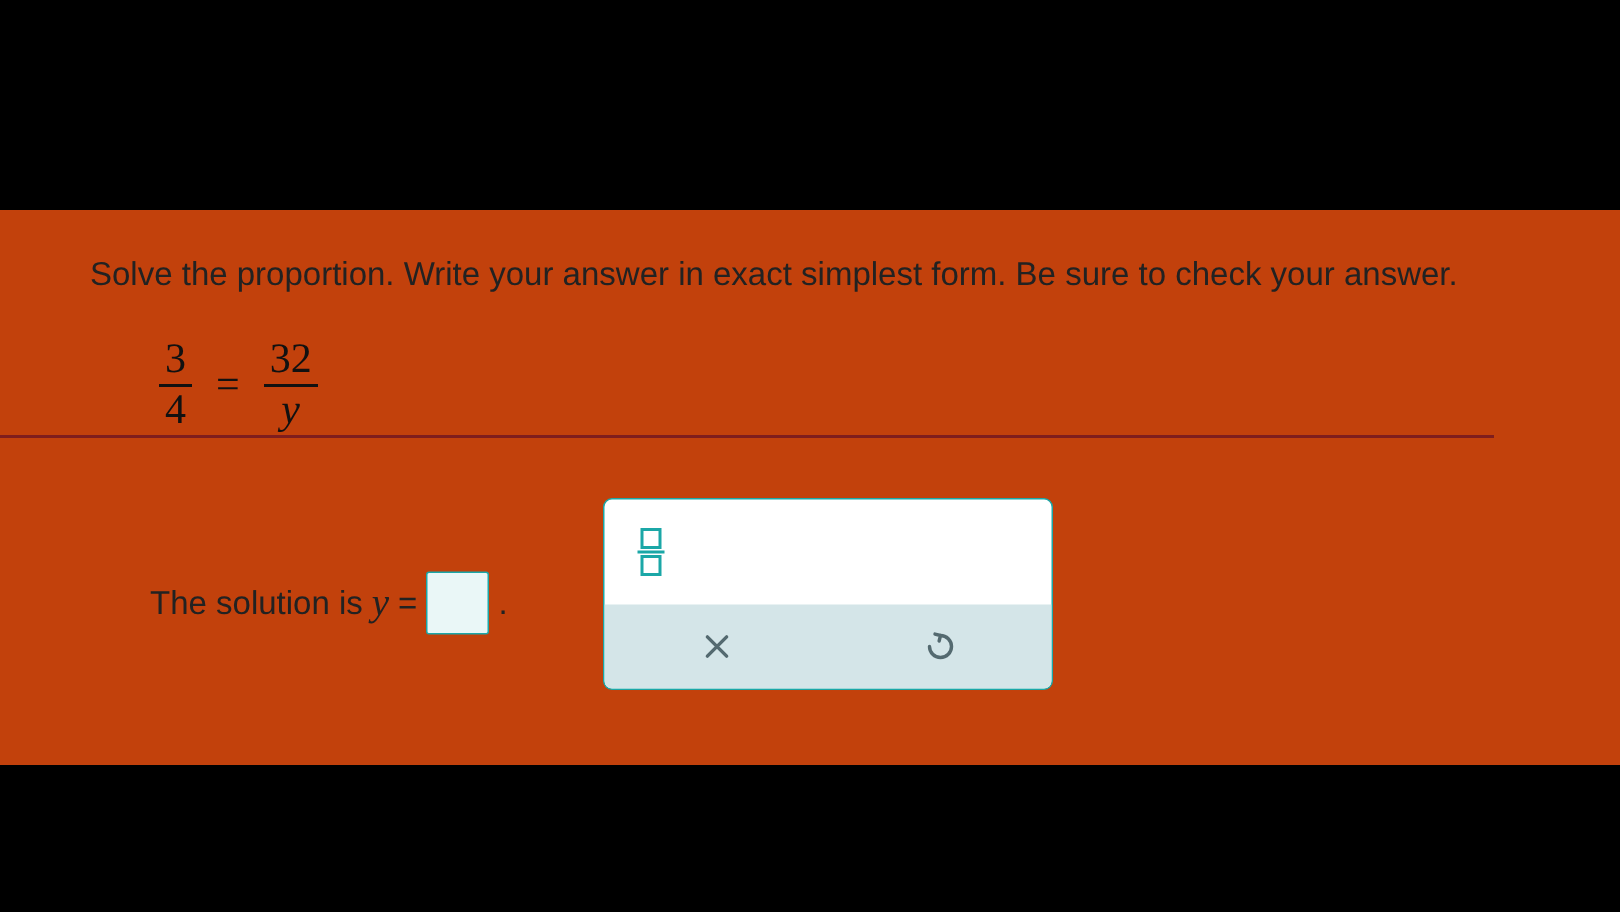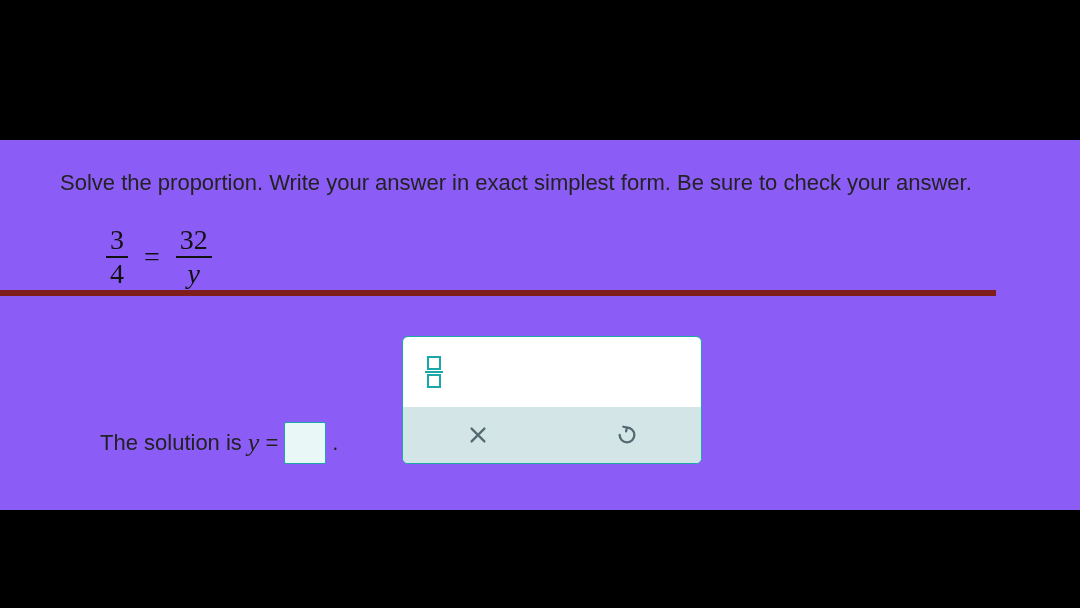--- a/index.html
+++ b/index.html
@@ -8,21 +8,21 @@
     height: 608px;
     background: #000;
     font-family: Arial, Helvetica, sans-serif;
     overflow: hidden;
   }
   .black-top {
     height: 140px;
     background: #000;
   }
   .content-area {
-    background: #8b5cf6;
+    background: #c2410c;
     height: 370px;
     padding: 30px 84px 0 60px;
     position: relative;
   }
   .instruction {
     font-size: 22px;
     color: #222;
     margin-bottom: 28px;
   }
   .equation {
@@ -45,25 +45,25 @@
   }
   .frac .bar {
     width: 100%;
     border-top: 2px solid #111;
   }
   .eqsign {
     margin: 0 10px;
   }
   .italic { font-style: italic; }
   .answer-box-wrap {
-    border-top: 6px solid #7f1d1d;
+    border-top: 2px solid #7f1d1d;
     padding-top: 40px;
     flex: 1;
     display: flex;
-    align-items: flex-end;
+    align-items: center;
     gap: 64px;
     margin-left: -60px;
     padding-left: 60px;
   }
   .solution-line {
     display: flex;
     align-items: center;
     font-size: 22px;
     color: #222;
     margin-top: 12px;

